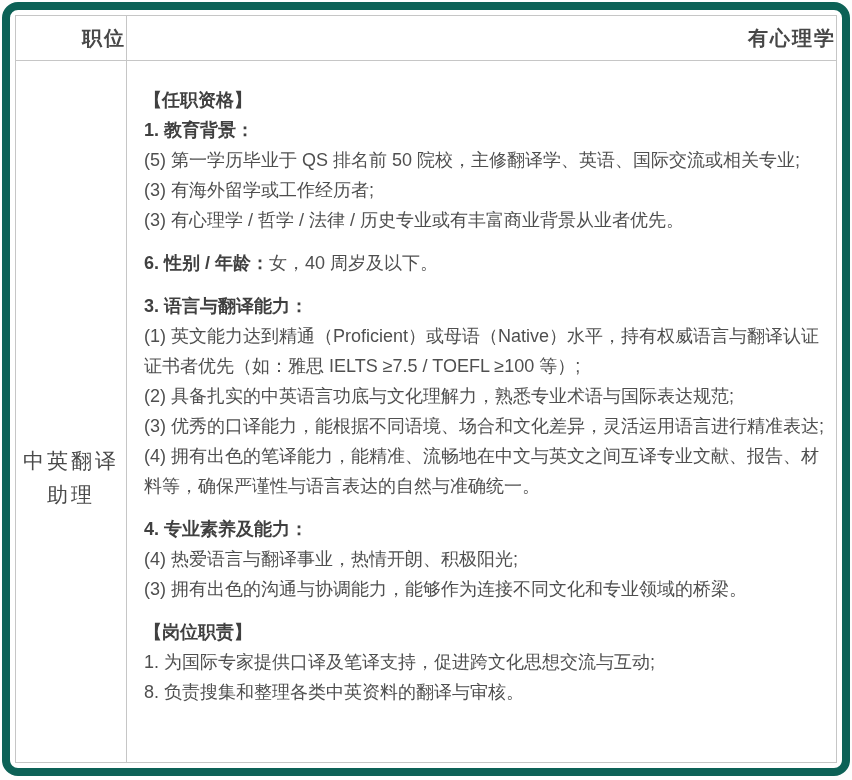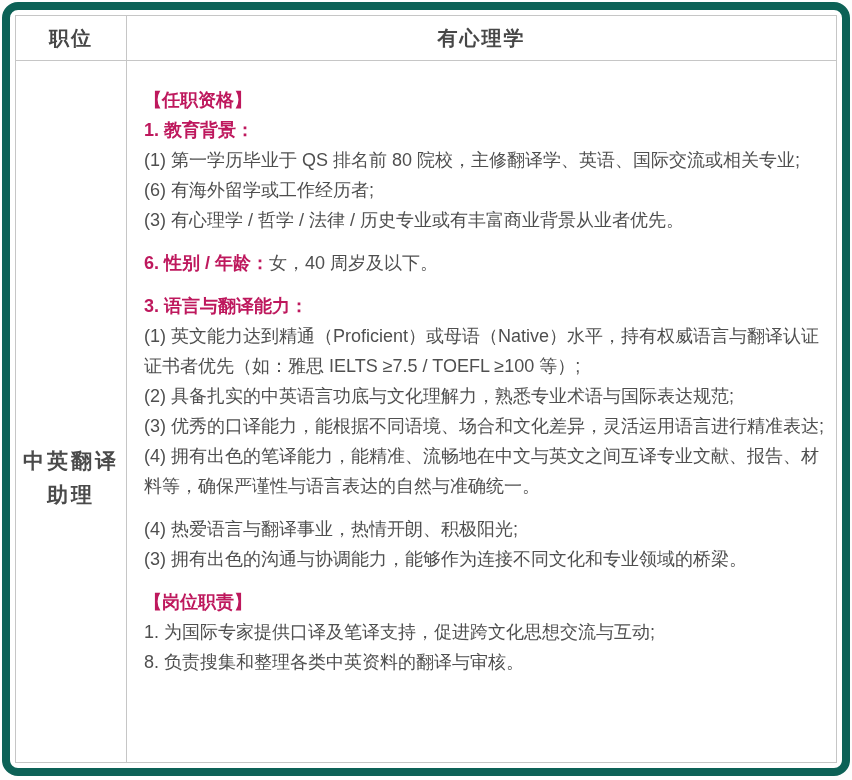--- a/index.html
+++ b/index.html
@@ -35,53 +35,53 @@
     border: 1px solid #c6c6c6;
     display: grid;
     grid-template-columns: 111px 1fr;
     grid-template-rows: 45px 1fr;
   }
   .cell { box-sizing: border-box; background: #ffffff; }
   .hdr {
     border-bottom: 1px solid #c6c6c6;
     display: flex;
     align-items: center;
-    justify-content: center;
+    justify-content: flex-end;
     font-size: 20px;
     font-weight: 600;
     color: #474747;
     letter-spacing: 2px;
   }
   .col-line { border-right: 1px solid #c6c6c6; }
   .pos-cell {
     display: flex;
     align-items: center;
     justify-content: center;
   }
   .pos-text {
     width: 100px;
     text-align: center;
     font-size: 21px;
-    font-weight: 700;
+    font-weight: 400;
     color: #4a4a4a;
     letter-spacing: 3px;
     line-height: 34px;
     transform: translateY(66px);
   }
   .req-cell {
     padding: 24px 12px 12px 17px;
     font-size: 18px;
     line-height: 30px;
     color: #4f4f4f;
     overflow: hidden;
   }
   .block { margin: 0 0 13px 0; }
   .block.tight { margin-bottom: 0; }
   .block:last-child { margin-bottom: 0; }
-  .bold { font-weight: 700; color: #be185d; }
+  .bold { font-weight: 700; color: #404040; }
   .line { }
 </style>
 </head>
 <body>
 
 <div class="page">
   <div class="frame">
     <div class="job-table">
 
       <div class="cell hdr col-line">
@@ -96,38 +96,39 @@
       </div>
 
       <div class="cell req-cell">
 
         <div class="block tight">
           <span class="bold">【任职资格】</span>
         </div>
 
         <div class="block">
           <div><span class="bold">1. 教育背景：</span></div>
-          <div class="line">(1) 第一学历毕业于 QS 排名前 80 院校，主修翻译学、英语、国际交流或相关专业;</div>
-          <div class="line">(6) 有海外留学或工作经历者;</div>
+          <div class="line">(5) 第一学历毕业于 QS 排名前 50 院校，主修翻译学、英语、国际交流或相关专业;</div>
+          <div class="line">(3) 有海外留学或工作经历者;</div>
           <div class="line">(3) 有心理学 / 哲学 / 法律 / 历史专业或有丰富商业背景从业者优先。</div>
         </div>
 
         <div class="block">
           <span class="bold">6. 性别 / 年龄：</span><span>女，40 周岁及以下。</span>
         </div>
 
         <div class="block">
           <div><span class="bold">3. 语言与翻译能力：</span></div>
           <div class="line">(1) 英文能力达到精通（Proficient）或母语（Native）水平，持有权威语言与翻译认证证书者优先（如：雅思 IELTS ≥7.5 / TOEFL ≥100 等）;</div>
           <div class="line">(2) 具备扎实的中英语言功底与文化理解力，熟悉专业术语与国际表达规范;</div>
           <div class="line">(3) 优秀的口译能力，能根据不同语境、场合和文化差异，灵活运用语言进行精准表达;</div>
           <div class="line">(4) 拥有出色的笔译能力，能精准、流畅地在中文与英文之间互译专业文献、报告、材料等，确保严谨性与语言表达的自然与准确统一。</div>
         </div>
 
         <div class="block">
+          <div><span class="bold">4. 专业素养及能力：</span></div>
           <div class="line">(4) 热爱语言与翻译事业，热情开朗、积极阳光;</div>
           <div class="line">(3) 拥有出色的沟通与协调能力，能够作为连接不同文化和专业领域的桥梁。</div>
         </div>
 
         <div class="block tight">
           <span class="bold">【岗位职责】</span>
         </div>
 
         <div class="block">
           <div class="line">1. 为国际专家提供口译及笔译支持，促进跨文化思想交流与互动;</div>

